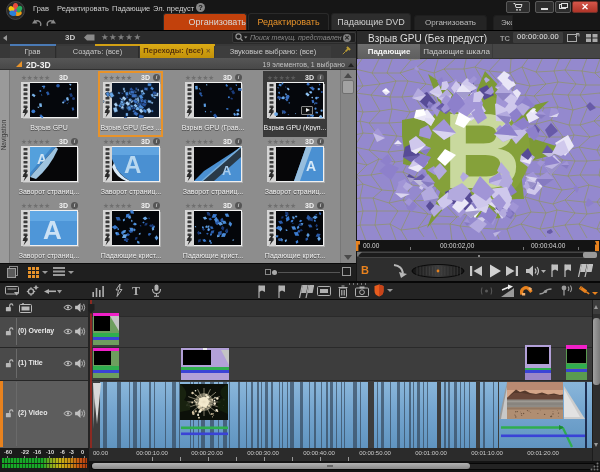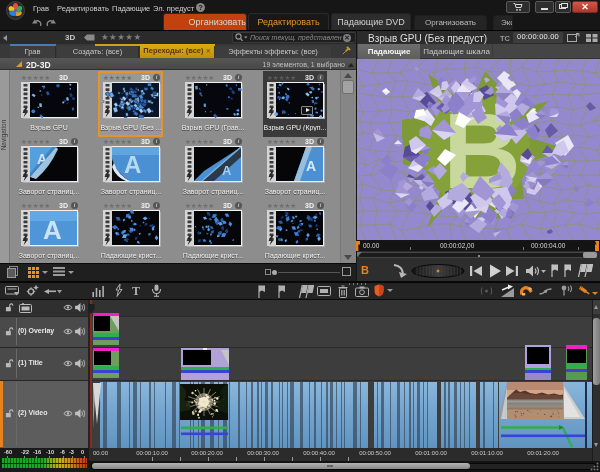--- a/index.html
+++ b/index.html
@@ -58,21 +58,21 @@
     <polygon points="9,3.5 12.4,3.5 10.7,5.6" fill="#999"></polygon>
   </svg>
 <div class="abs" style="left:250px;top:34px;width:92px;font-size:7px;font-style:italic;color:#8c8c8c;white-space:nowrap;overflow:hidden">Поиск текущ. представления</div>
 <div class="abs" style="left:343px;top:33.5px;width:8px;height:8px;border-radius:50%;background:#7f7f7f;color:#1e1e1e;font-size:6.5px;font-weight:bold;text-align:center;line-height:8px">✕</div>
 <div class="abs" style="left:0;top:44px;width:356px;height:14px;background:#383838"></div>
 <div class="abs" style="left:10px;top:44px;width:46px;height:2px;background:#4a7ab5"></div>
 <div class="abs" style="left:95px;top:44px;width:120px;height:2px;background:#d2a014"></div>
 <div class="abs" style="left:10px;top:46px;width:46px;height:12px;background:#3d3d3d;border-right:1px solid #2c2c2c;color:#c8c8c8;font-size:7.5px;text-align:center;line-height:12px">Грав</div>
 <div class="abs" style="left:57px;top:46px;width:82px;height:12px;background:#3d3d3d;border-right:1px solid #2c2c2c;color:#c8c8c8;font-size:7.5px;text-align:center;line-height:12px">Создать: (все)</div>
 <div class="abs" style="left:140px;top:44px;width:74px;height:14px;background:linear-gradient(#dcab15,#c29109);color:#58340a;font-size:7.5px;font-weight:bold;text-align:center;line-height:14px">Переходы: (все) <span style="color:#7a5a20;font-size:6px">✕</span></div>
-<div class="abs" style="left:215px;top:46px;width:116px;height:12px;background:#3d3d3d;color:#c8c8c8;font-size:7.5px;text-align:center;line-height:12px">Эффекты эффекты: (все)</div>
+<div class="abs" style="left:215px;top:46px;width:116px;height:12px;background:#3d3d3d;color:#c8c8c8;font-size:7.5px;text-align:center;line-height:12px">Звуковые выбрано: (все)</div>
 <svg class="abs" style="left:341px;top:46px" width="10" height="10" viewBox="0 0 10 10">
     <g transform="rotate(45 5 5)">
       <rect x="4.2" y="1" width="1.6" height="4.5" fill="#b89a34"></rect>
       <rect x="2.8" y="0.5" width="4.4" height="2" fill="#b89a34"></rect>
       <line x1="5" y1="5.5" x2="5" y2="9.5" stroke="#b89a34" stroke-width="0.9"></line>
     </g>
   </svg>
 <div class="abs" style="left:0;top:58px;width:356px;height:12px;background:linear-gradient(#565656,#484848);border-bottom:1px solid #303030"></div>
 <div class="abs" style="left:16px;top:61px;width:0;height:0;border-left:6px solid transparent;border-bottom:6px solid #e8932a"></div>
 <div class="abs" style="left:26px;top:59.5px;font-size:8.5px;font-weight:bold;color:#f0f0f0">2D-3D</div>

